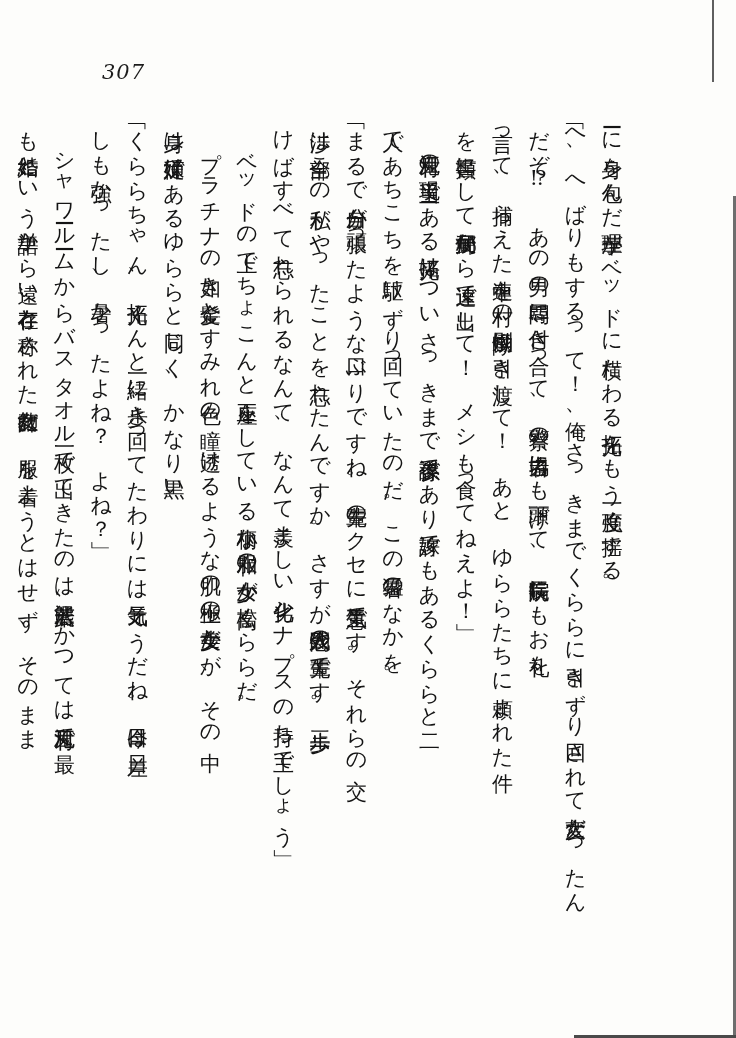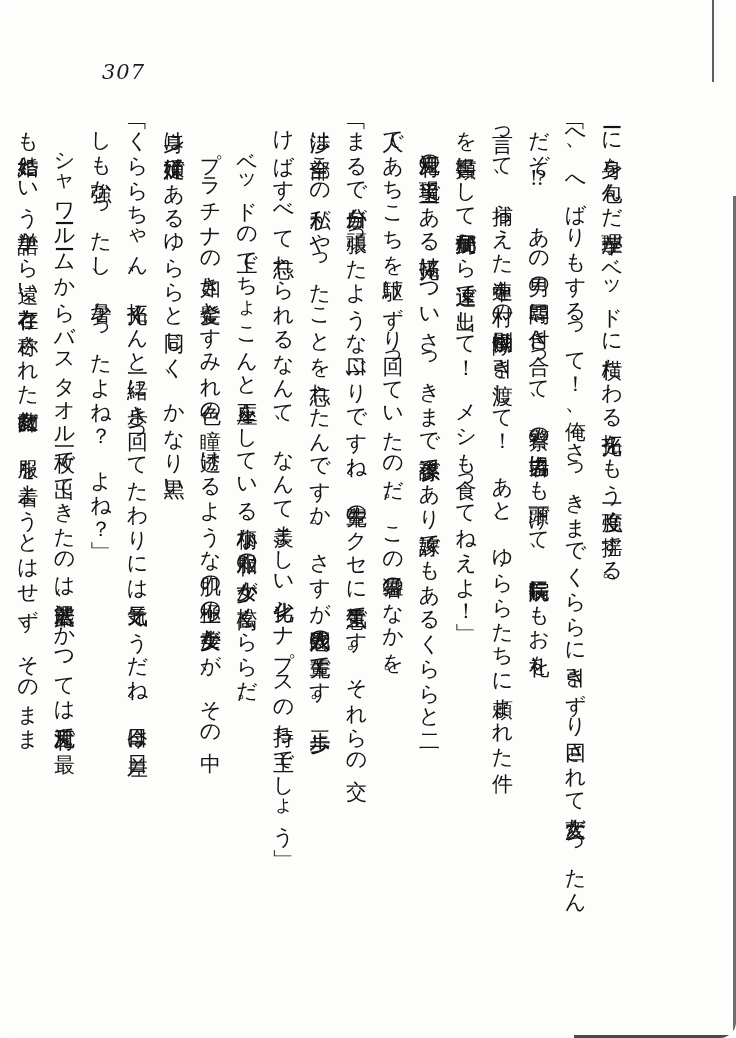--- a/index.html
+++ b/index.html
@@ -7,21 +7,20 @@
     padding: 0;
     background: #ffffff;
   }
   .page {
     position: relative;
     width: 736px;
     height: 1038px;
     background: #fdfdfb;
     overflow: hidden;
     font-family: "DejaVu Serif", "Liberation Serif", serif;
-    border-radius: 16px;
   }
   .page-number {
     position: absolute;
     left: 102px;
     top: 60px;
     font-size: 21px;
     font-style: italic;
     color: #1c1c1c;
     letter-spacing: 1px;
   }

